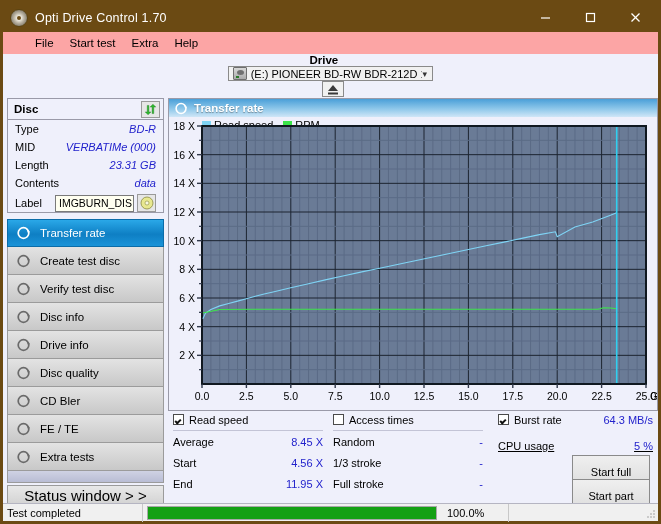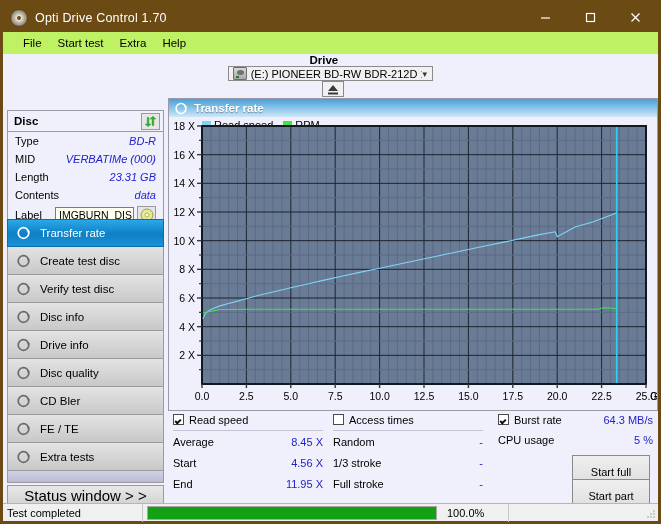--- a/index.html
+++ b/index.html
@@ -33,21 +33,21 @@
   .tb-title{color:#fff;font-size:12.5px;letter-spacing:.2px;}
   .tb-ctrls{margin-left:auto;display:flex;height:29px;}
   .tb-btn{
     width:45px;height:29px;display:flex;align-items:center;justify-content:center;
     color:#fff;font-size:13px;
   }
   .tb-btn svg{display:block;}
   
   .menubar{
     position:absolute;left:0;top:29px;width:655px;height:22px;
-    background:#bef264;display:flex;align-items:center;padding-left:12px;
+    background:#fca5a5;display:flex;align-items:center;padding-left:24px;
     box-sizing:border-box;
   }
   .menu-item{font-size:11.5px;color:#000;padding:2px 8px;}
   
   .drivebar{
     position:absolute;left:0;top:51px;width:655px;height:40px;
     background:#eff0fb;display:flex;align-items:center;flex-direction:column;
   }
   .lbl-bold{font-weight:bold;font-size:11.5px;color:#000;}
   .drive-label{margin-left:10px;width:52px;}
@@ -80,21 +80,21 @@
     display:flex;align-items:center;box-sizing:border-box;font-size:11px;
   }
   .speed-combo .stxt{margin-left:5px;}
   .speed-combo .schev{margin-left:auto;margin-right:4px;font-size:9px;color:#333;}
   .tbtn{
     width:23px;height:23px;margin-left:8px;background:#f0f0f0;border:1px solid #9a9a9a;
     box-sizing:border-box;display:flex;align-items:center;justify-content:center;
   }
   
   .disc-panel{
-    position:absolute;left:4px;top:107px;width:157px;height:115px;
+    position:absolute;left:4px;top:95px;width:157px;height:115px;
     background:#eff0fb;border:1px solid #9a9aa8;box-sizing:border-box;
   }
   .disc-head{
     height:21px;border-bottom:1px solid #9a9aa8;display:flex;align-items:center;
     box-sizing:border-box;
   }
   .disc-head .h{font-weight:bold;font-size:11.5px;margin-left:6px;}
   .disc-head .ref{
     margin-left:auto;margin-right:3px;width:19px;height:17px;background:#e6e6e6;
     border:1px solid #9a9a9a;box-sizing:border-box;display:flex;align-items:center;justify-content:center;
@@ -612,21 +612,21 @@
         <span class="sv dash">-</span>
       </div>
     </div>
 
     <div class="col c3">
       <div class="chk-row">
         <span class="cbox on"></span>
         <span class="chk-lbl">Burst rate</span>
         <span class="chk-val">64.3 MB/s</span>
       </div>
-      <div class="srow" style="height:19px;margin-top:2px;">
+      <div class="srow" style="height:19px;margin-top:8px;text-decoration:underline;">
         <span class="sk">CPU usage</span>
         <span class="sv">5 %</span>
       </div>
       <div class="btn-start" style="top:44px;">Start full</div>
       <div class="btn-start" style="top:68px;">Start part</div>
     </div>
   </div>
 
   <div class="statusbar">
     <div class="sb-cell sb-msg">Test completed</div>

